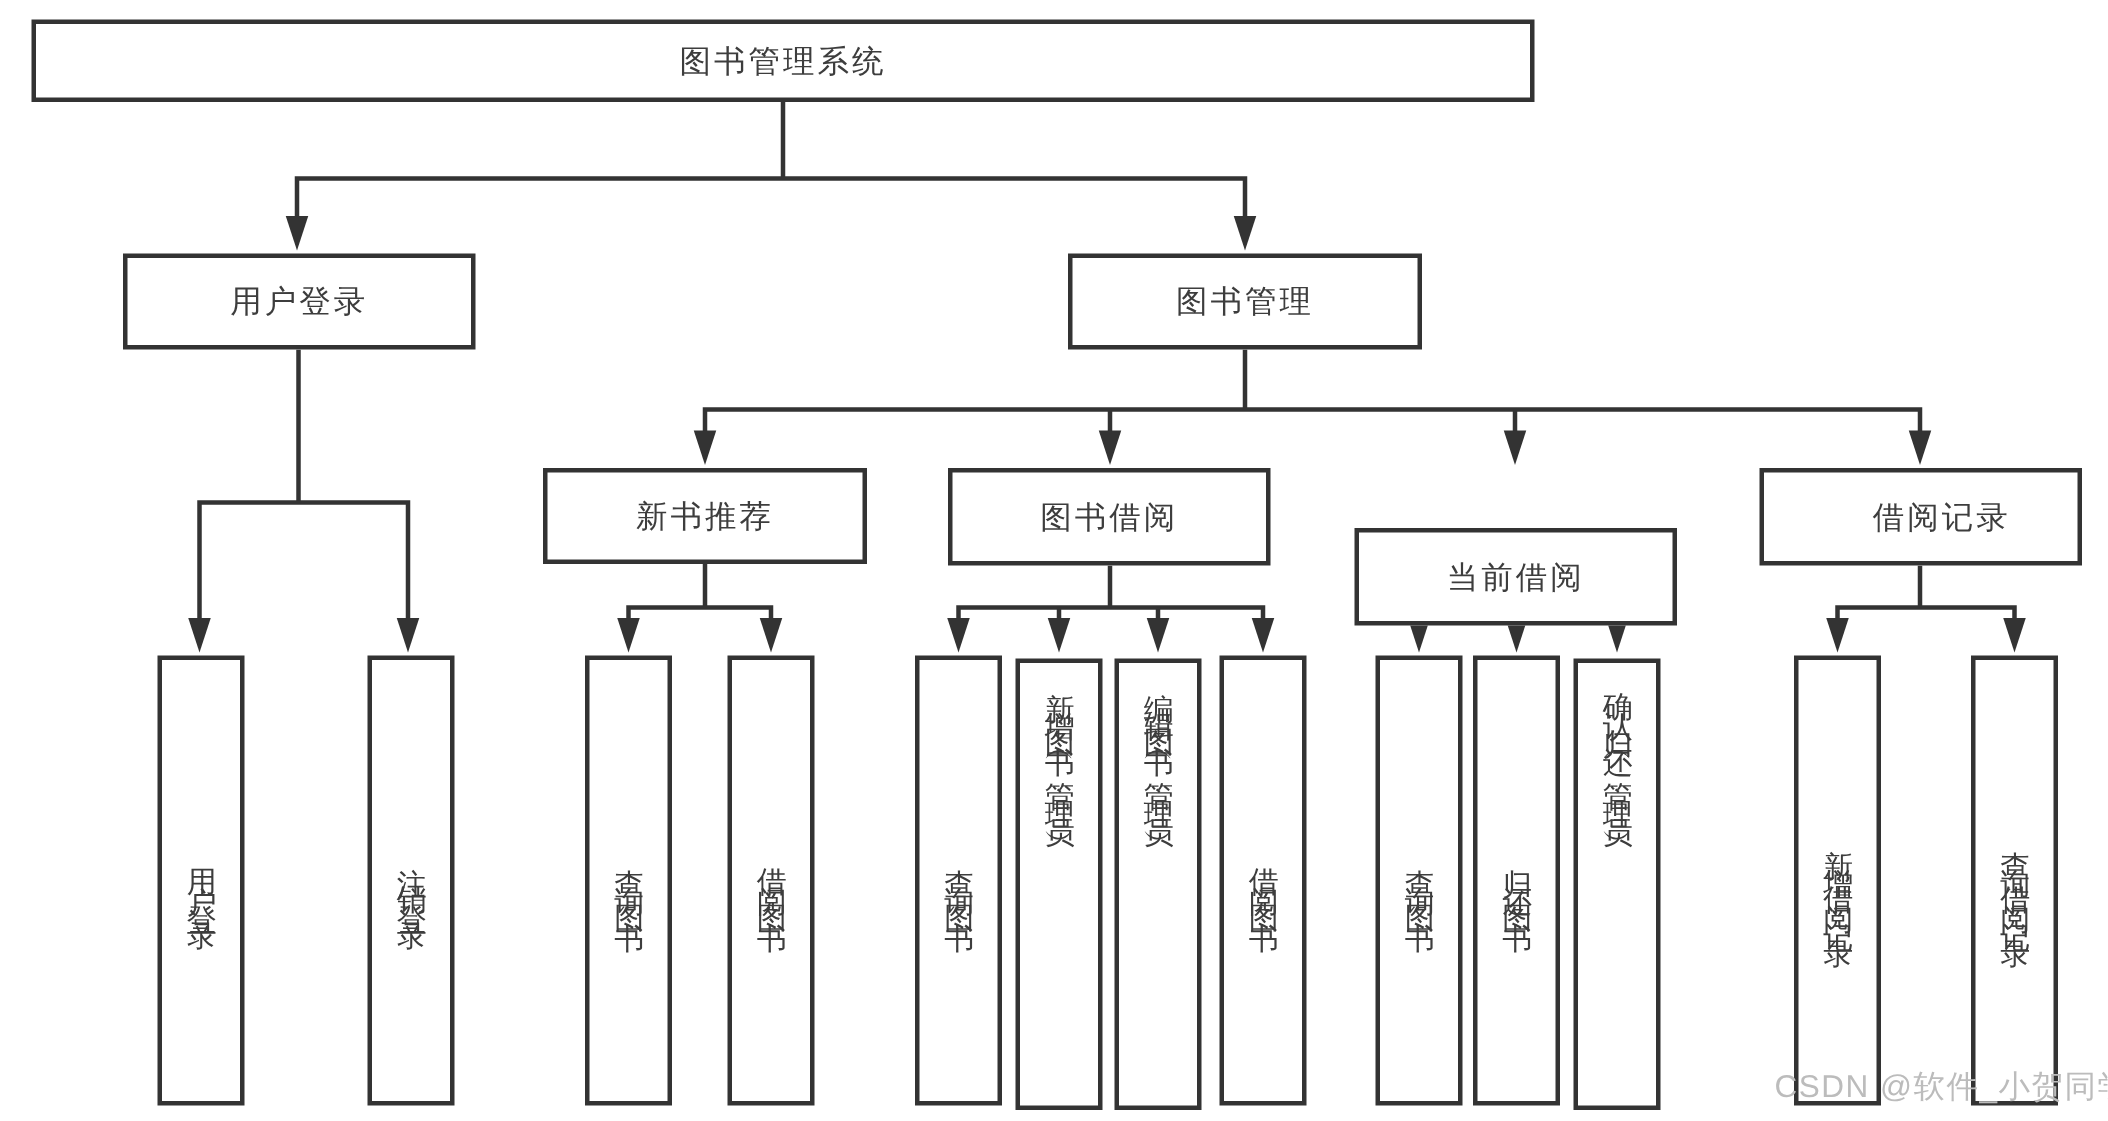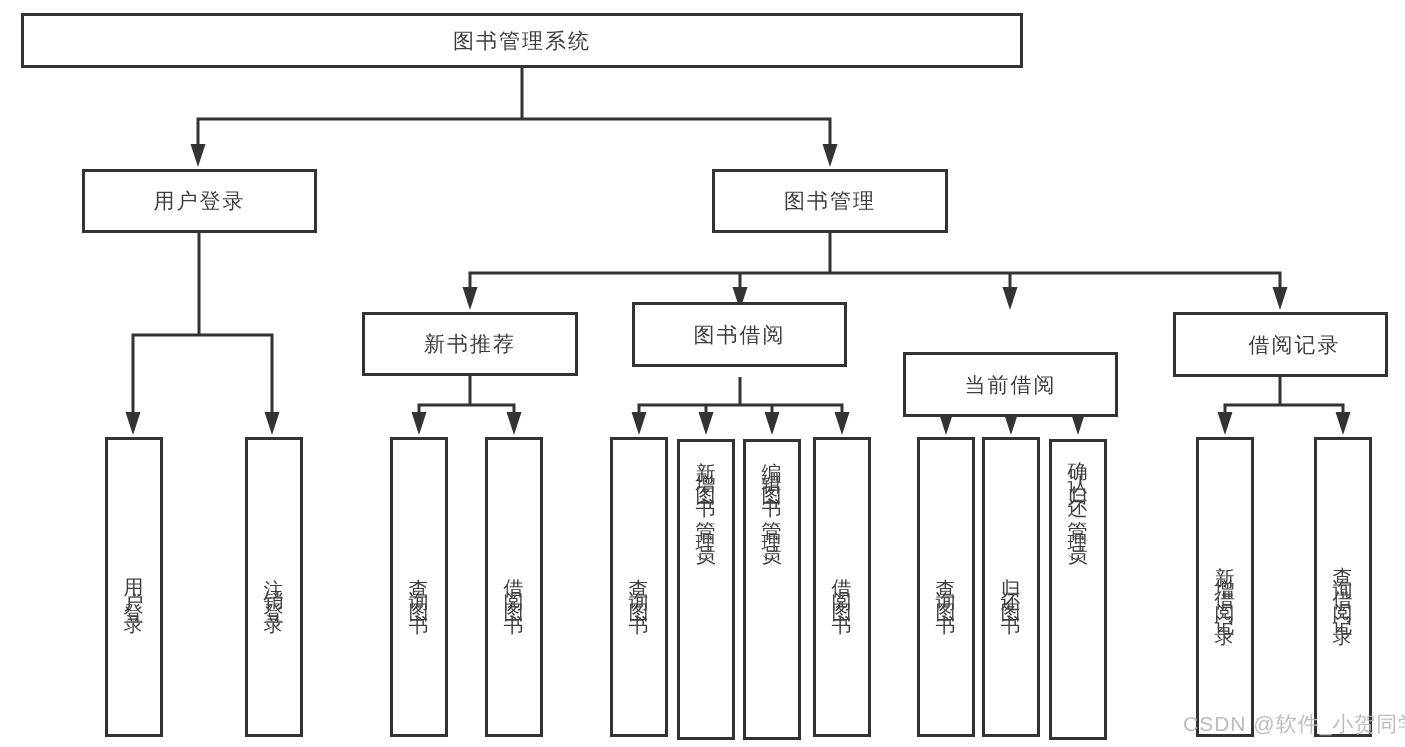--- a/index.html
+++ b/index.html
@@ -87,21 +87,21 @@
   <div class="node" style="left:82px; top:169px; width:235px; height:64px;">
     <span>用户登录</span>
   </div>
   <div class="node" style="left:712px; top:169px; width:236px; height:64px;">
     <span>图书管理</span>
   </div>
 
   <div class="node" style="left:362px; top:312px; width:216px; height:64px;">
     <span>新书推荐</span>
   </div>
-  <div class="node" style="left:632px; top:302px; width:215px; height:65px;">
+  <div class="node" style="left:632px; top:312px; width:215px; height:65px;">
     <span>图书借阅</span>
   </div>
   <div class="node" style="left:903px; top:312px; width:215px; height:65px;margin-top:40px;">
     <span>当前借阅</span>
   </div>
   <div class="node" style="left:1173px; top:312px; width:215px; height:65px;padding-left:28px;">
     <span>借阅记录</span>
   </div>
 
   <div class="node leaf" style="left:105px; top:437px; width:58px; height:300px;">

